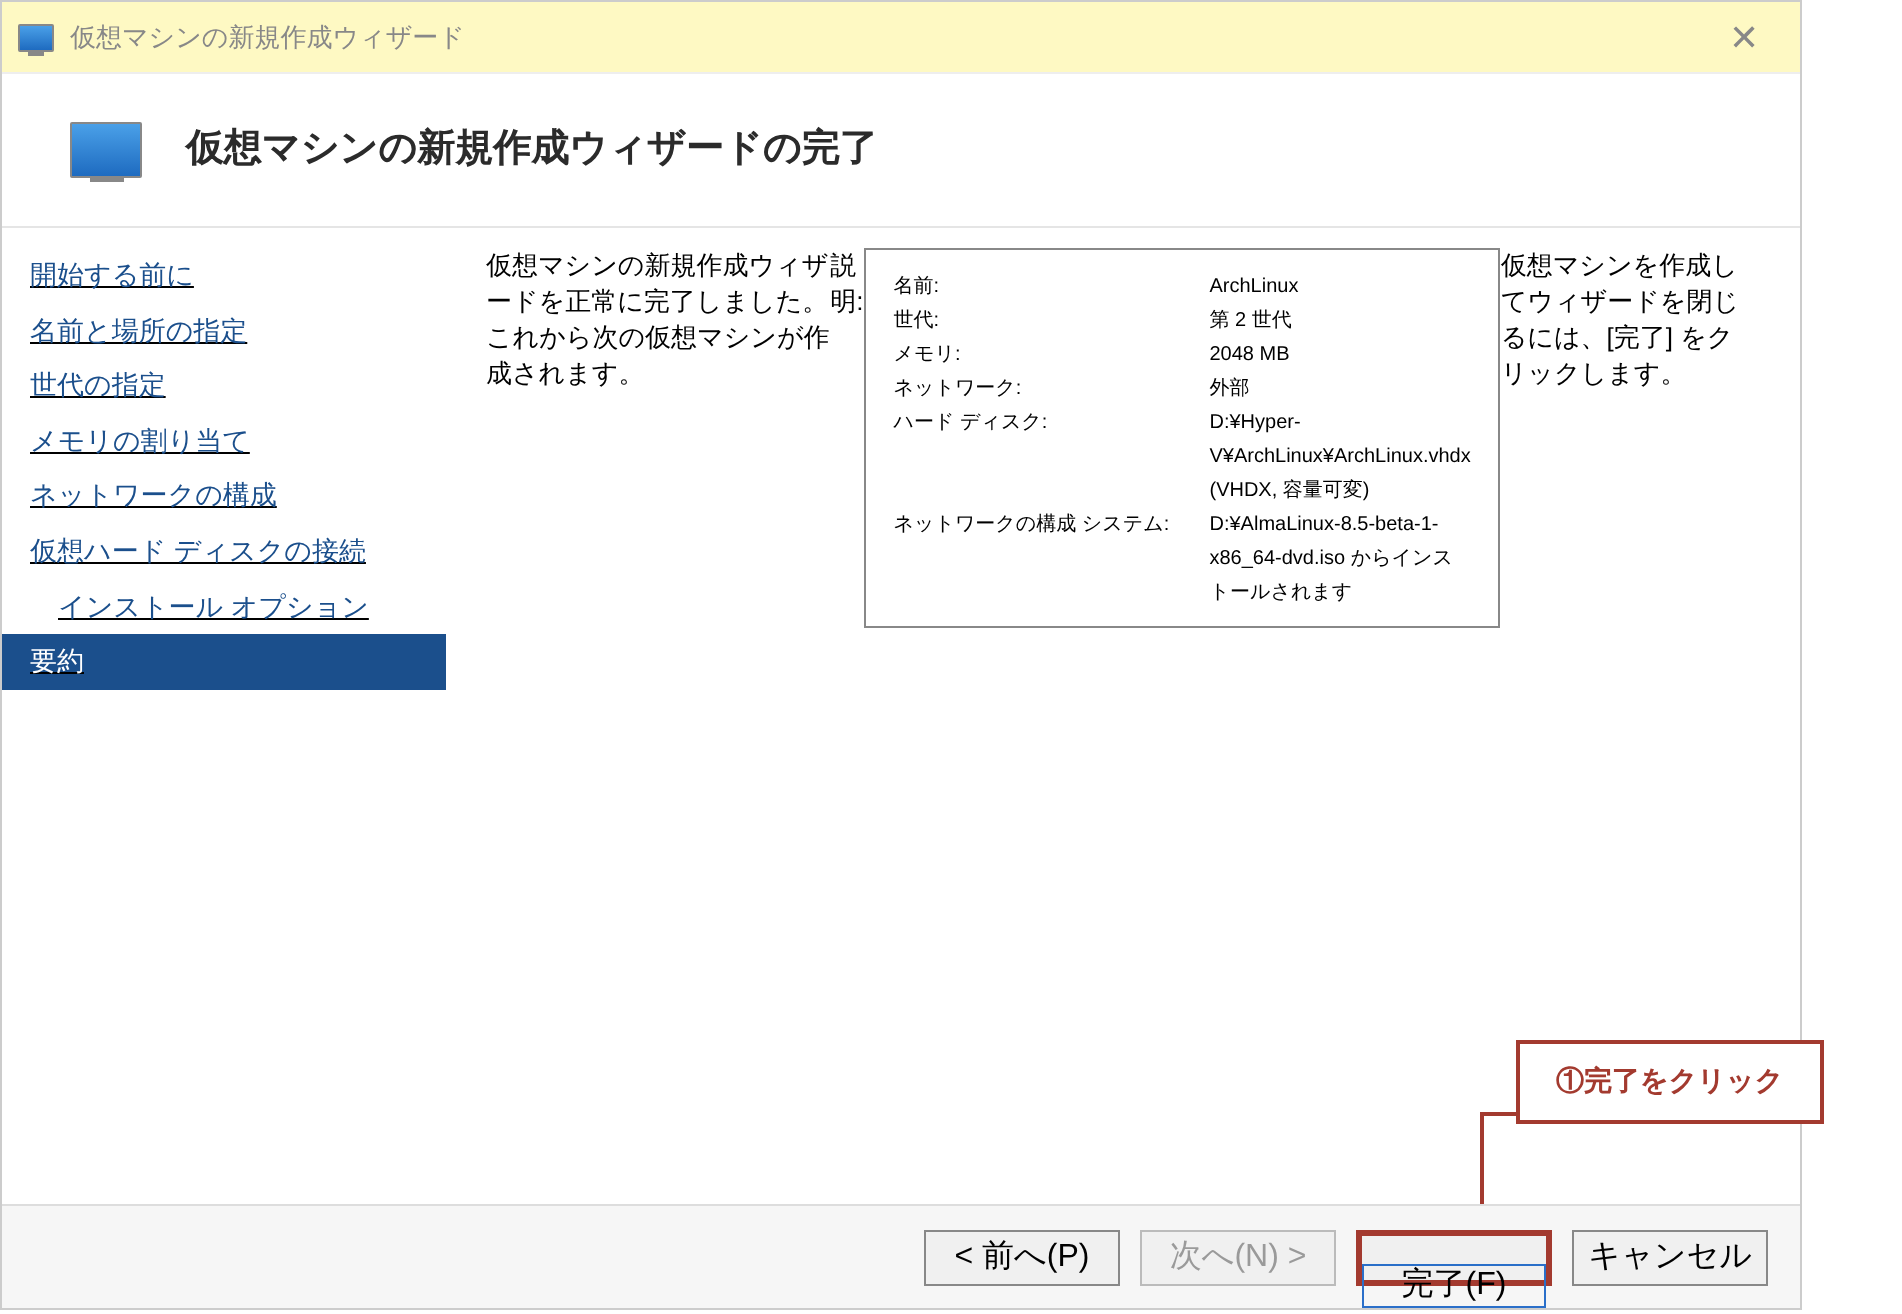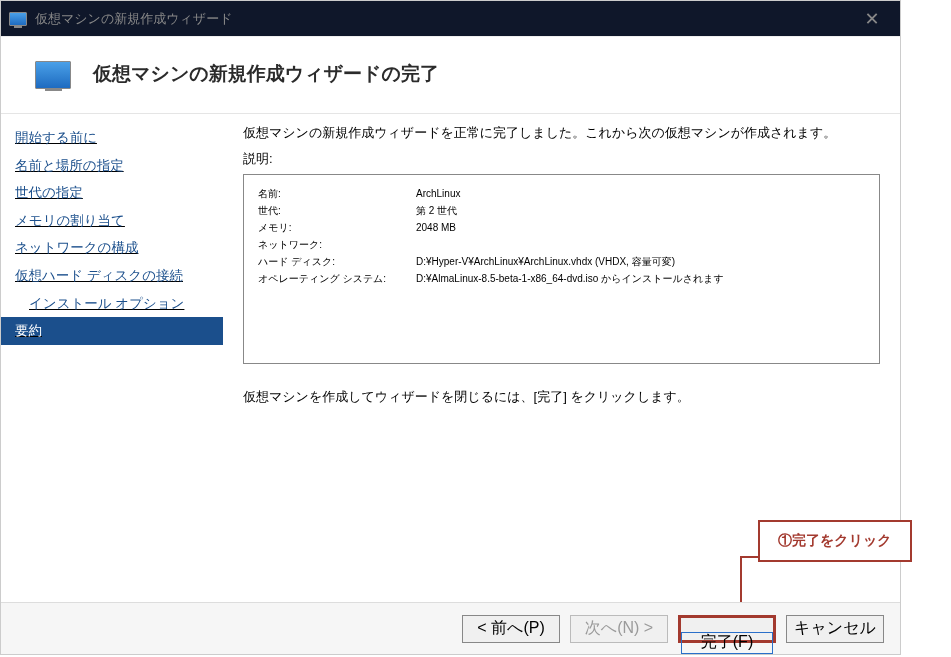--- a/index.html
+++ b/index.html
@@ -6,40 +6,40 @@
     body {
       font-family: "Yu Gothic UI", "Meiryo", sans-serif;
       font-size: 13px;
       background: #fff;
       color: #000;
       width: 951px;
       height: 657px;
       overflow: hidden;
     }
     .window { width: 901px; height: 655px; border: 1px solid #ccc; background: #fff; display: flex; flex-direction: column; }
-    .titlebar { height: 36px; display: flex; align-items: center; padding: 0 8px; background: #0f172a; border-bottom: 1px solid #eee; }
+    .titlebar { height: 36px; display: flex; align-items: center; padding: 0 8px; background: #fef9c3; border-bottom: 1px solid #eee; }
     .titlebar-icon { width: 18px; height: 14px; margin-right: 8px; display: inline-block; }
     .titlebar-title { color: #888; font-size: 13px; flex: 1; }
     .titlebar-close { width: 40px; text-align: center; color: #888; font-size: 18px; cursor: pointer; }
     .header-area { padding: 24px 20px 24px 34px; display: flex; align-items: flex-start; background: #fff; font-family: Liberation Serif, serif; }
     .header-icon { width: 36px; height: 28px; margin-right: 22px; display: inline-block; }
     .header-title { font-size: 19px; font-weight: bold; color: #2b2b2b; }
     .content-area { flex: 1; display: flex; border-top: 1px solid #e5e5e5; }
     .sidebar { width: 222px; padding: 10px 0; background: #fff; text-decoration: underline; }
     .sidebar-item { padding: 3px 14px; color: #1b4f8c; font-size: 13.5px; cursor: pointer; line-height: 1.6; }
     .sidebar-item.indent { padding-left: 28px; }
     .sidebar-item.selected { background: #1b4f8c; color: #fff; }
-    .main { flex: 1; padding: 10px 20px 10px 20px; display: flex; flex-direction: column; }
+    .main { flex: 1; padding: 10px 20px 10px 20px; display: flex; }
     .intro-text { margin-bottom: 8px; color: #000; }
     .desc-label { margin-bottom: 6px; color: #000; }
     .summary-box { border: 1px solid #888; padding: 10px 14px; height: 190px; font-size: 10px; }
     .summary-row { display: flex; line-height: 1.7; }
     .summary-key { width: 158px; }
     .summary-val { flex: 1; }
-    .instruction { margin-top: 24px; }
+    .instruction { }
     .annotation { position: absolute; border: 2px solid #a33a2f; background: #fff; padding: 10px 18px; color: #a33a2f; font-weight: bold; font-size: 14px; }
     .annotation-line { position: absolute; background: #a33a2f; }
     .button-bar { height: 52px; border-top: 1px solid #ddd; display: flex; align-items: center; justify-content: flex-end; padding: 0 16px; gap: 10px; background: #f6f6f6; }
     .btn { min-width: 98px; height: 28px; border: 1px solid #888; background: #f0f0f0; font-size: 16px; cursor: pointer; display: flex; align-items: center; justify-content: center; color: #000; }
     .btn.disabled { color: #9a9a9a; border-color: #bbb; }
     .btn.highlighted { border: 3px solid #a33a2f; }
     .btn-inner-blue { border: 1px solid #2a6fc9; width: 100%; height: 100%; display: flex; align-items: center; justify-content: center; margin-top: 28px; }
     .monitor-icon { background: linear-gradient(#4aa0e8, #1e6bc0); border: 1px solid #888; border-radius: 1px; position: relative; }
     .monitor-icon::after { content: ''; position: absolute; bottom: -3px; left: 25%; width: 50%; height: 2px; background: #888; }
   </style>
@@ -81,27 +81,28 @@
         <div class="summary-row">
           <div class="summary-key">世代:</div>
           <div class="summary-val">第 2 世代</div>
         </div>
         <div class="summary-row">
           <div class="summary-key">メモリ:</div>
           <div class="summary-val">2048 MB</div>
         </div>
         <div class="summary-row">
           <div class="summary-key">ネットワーク:</div>
+          <div class="summary-val">外部</div>
         </div>
         <div class="summary-row">
           <div class="summary-key">ハード ディスク:</div>
           <div class="summary-val">D:¥Hyper-V¥ArchLinux¥ArchLinux.vhdx (VHDX, 容量可変)</div>
         </div>
         <div class="summary-row">
-          <div class="summary-key">オペレーティング システム:</div>
+          <div class="summary-key">ネットワークの構成 システム:</div>
           <div class="summary-val">D:¥AlmaLinux-8.5-beta-1-x86_64-dvd.iso からインストールされます</div>
         </div>
       </div>
       <div class="instruction">仮想マシンを作成してウィザードを閉じるには、[完了] をクリックします。</div>
     </div>
   </div>
 
   <div class="button-bar">
     <div class="btn">&lt; 前へ(P)</div>
     <div class="btn disabled">次へ(N) &gt;</div>

